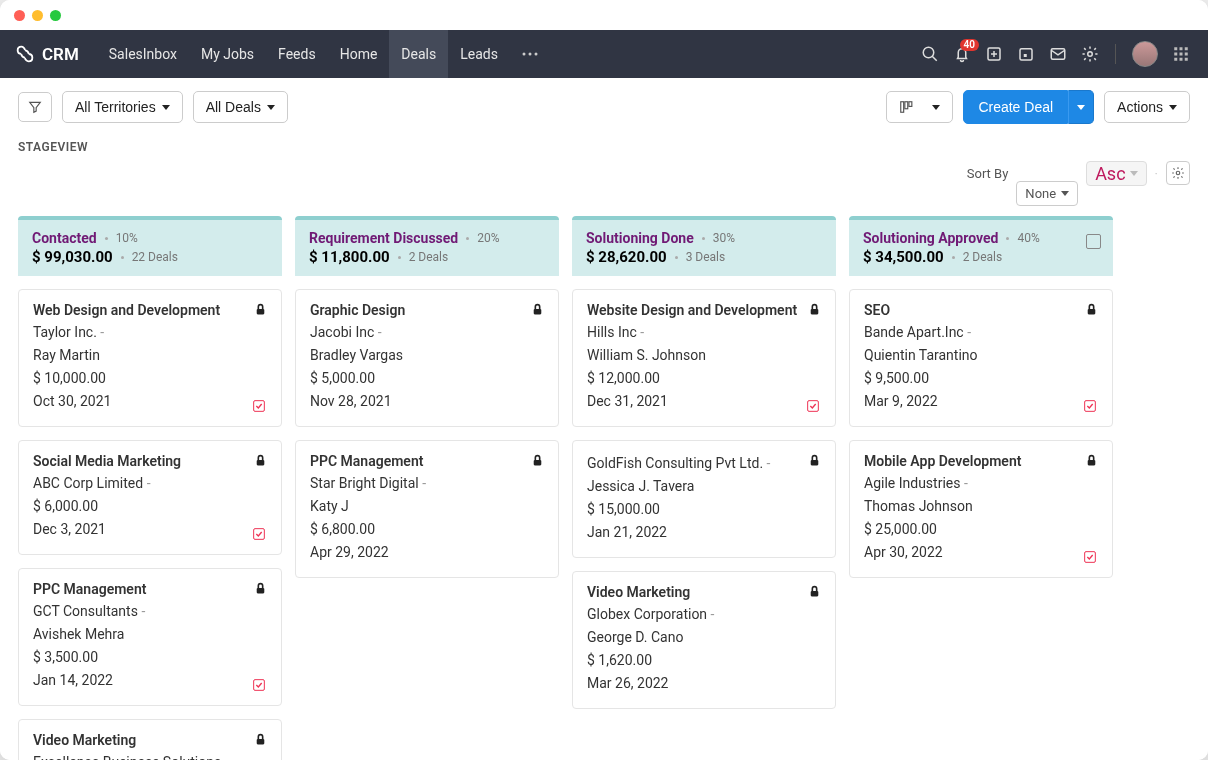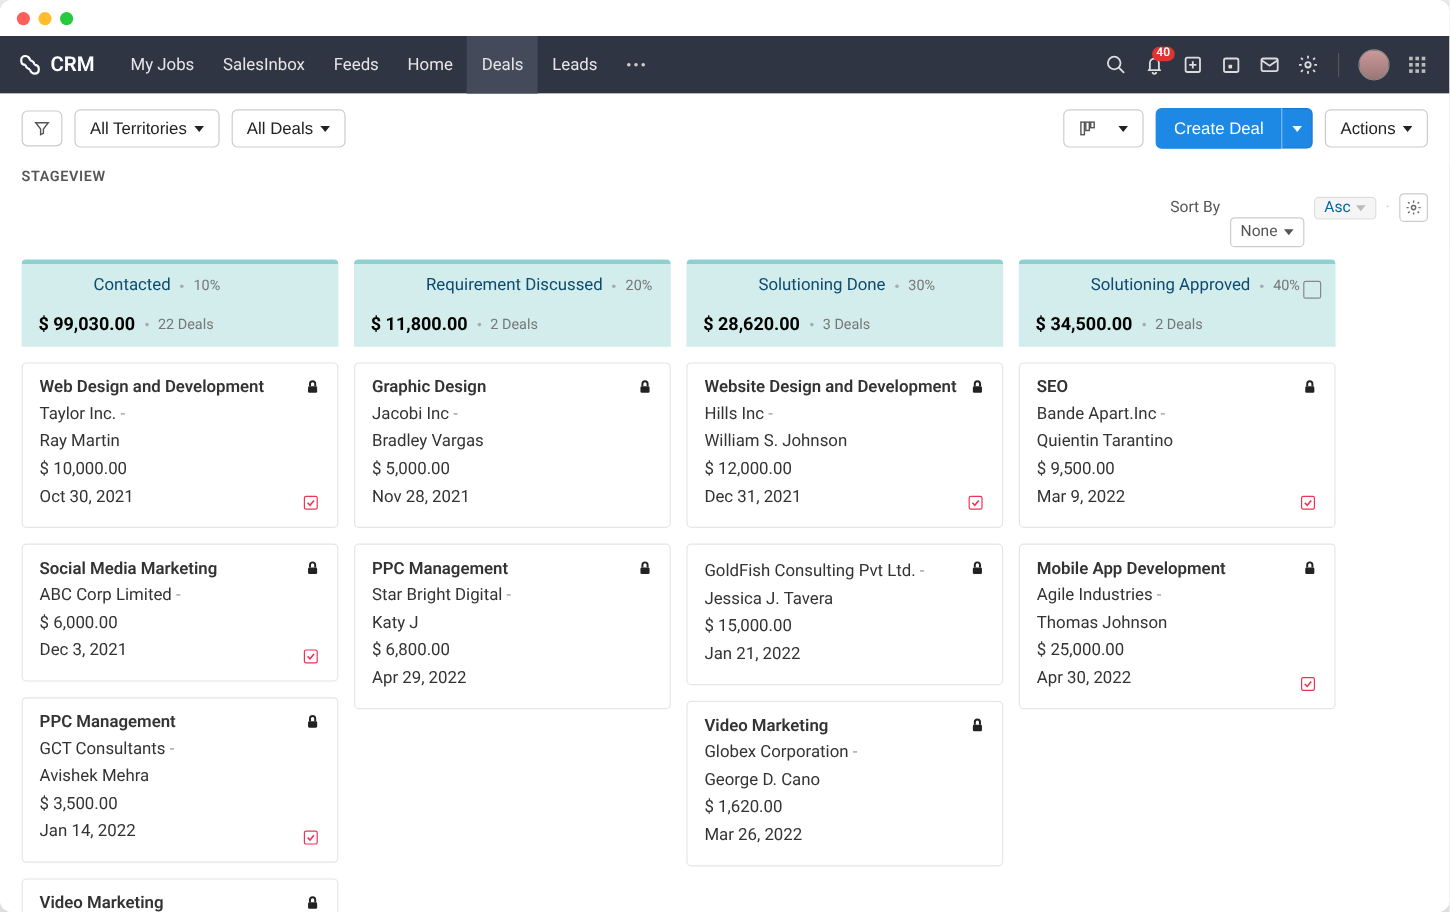--- a/index.html
+++ b/index.html
@@ -31,32 +31,32 @@
 .tb-btn.icon-only { padding: 7px 9px; }
 .tb-spacer { flex: 1; }
 .btn-primary { background: #1e88e5; color: #fff; border: 1px solid #1e88e5; border-radius: 5px 0 0 5px; padding: 8px 14px; font-size: 14px; font-weight: 500; cursor: pointer; }
 .btn-primary-arrow { background: #1e88e5; color: #fff; border: 1px solid #1a78cc; border-left: 1px solid #3a9af0; border-radius: 0 5px 5px 0; padding: 8px 8px; cursor: pointer; display:flex; align-items:center; }
 .btn-group { display: flex; }
 
 .stageview-head { padding: 4px 18px 0; display:flex; align-items:flex-start; }
 .stageview-label { font-size: 12px; font-weight: 600; color: #555; letter-spacing: .5px; }
 .sort-wrap { margin-left:auto; display:flex; align-items:center; gap:8px; font-size:13px; color:#555; }
 .sort-select { border:1px solid #ccc; border-radius:4px; padding:4px 8px; font-size:13px; display:flex; align-items:center; gap:5px; background:#fff; cursor:pointer;margin-top:41px; }
-.sort-dir { border:1px solid #ddd; border-radius:4px; padding:1px 8px; font-size:13px; background:#f5f5f5; color:#0369a1; display:flex; align-items:center; gap:4px; }
+.sort-dir { border:1px solid #ddd; border-radius:4px; padding:1px 8px; font-size:18px; background:#f5f5f5; color:#be185d; display:flex; align-items:center; gap:4px; }
 .sort-gear { border:1px solid #ccc; border-radius:4px; padding:4px; background:#fff; cursor:pointer; display:flex; align-items:center; }
 .sort-sep { color:#ccc; }
 
 .board { display: flex; gap: 13px; padding: 10px 18px 18px; overflow-x: auto; background:#fff; }
 .column { flex: 0 0 264px; display: flex; flex-direction: column; gap: 13px; }
 .col-head { background: #d3ecec; border-top: 4px solid #8ecfcf; border-radius: 4px 4px 0 0; padding: 10px 14px; position:relative; }
 .col-head .line1 { display:flex; align-items:center; gap:8px; }
-.col-title { font-size: 14px; font-weight: 400; color: #0c4a6e; margin-left: 46px; }
+.col-title { font-size: 14px; font-weight: 700; color: #701a75; }
 .col-pct { font-size: 12px; color: #777; }
 .col-dot { width:3px; height:3px; border-radius:50%; background:#aaa; }
-.col-amount { font-size: 15px; font-weight: 700; margin-top: 15px; display:flex; align-items:center; gap:8px; }
+.col-amount { font-size: 15px; font-weight: 700; margin-top: 2px; display:flex; align-items:center; gap:8px; }
 .col-deals { font-size: 12px; color: #777; font-weight:400; }
 .col-check { position:absolute; right:12px; top:14px; width:15px; height:15px; border:1.5px solid #888; border-radius:2px; }
 
 .card { background: #fff; border: 1px solid #e5e5e5; border-radius: 4px; padding: 12px 14px; font-size: 14px; color: #333; position: relative; }
 .card .title { font-weight: 600; margin-bottom: 4px; }
 .card .company, .card .contact, .card .amount, .card .date { margin-bottom: 2px; line-height:1.5; }
 .dash { color:#999; }
 .card .lock { position: absolute; top: 12px; right: 14px; }
 .card .flag-icon { position: absolute; bottom: 12px; right: 14px; }
 .lock svg, .flag-icon svg { display:block; }
@@ -75,22 +75,22 @@
   </div>
 
   <div class="topbar">
     <div class="logo-wrap">
       <svg viewBox="0 0 24 24">
           <path fill="none" stroke="#fff" stroke-width="2" d="M8 12c-2 0-4-1-4-4s2-4 4-4 4 2 4 4M16 12c2 0 4 1 4 4s-2 4-4 4-4-2-4-4M8 12c0 2 2 4 4 4M16 12c0-2-2-4-4-4"></path>
         </svg>
       <span>CRM</span>
     </div>
     <div class="nav-items" id="nav-items">
+        <div class="nav-item">SalesInbox</div>
         <div class="nav-item">My Jobs</div>
-        <div class="nav-item">SalesInbox</div>
         <div class="nav-item">Feeds</div>
         <div class="nav-item">Home</div>
         <div class="nav-item active">Deals</div>
         <div class="nav-item">Leads</div>
       </div>
     <div class="nav-more">
       <svg width="16" height="4">
           <circle cx="2" cy="2" r="1.5" fill="#ccc"></circle>
           <circle cx="8" cy="2" r="1.5" fill="#ccc"></circle>
           <circle cx="14" cy="2" r="1.5" fill="#ccc"></circle>

